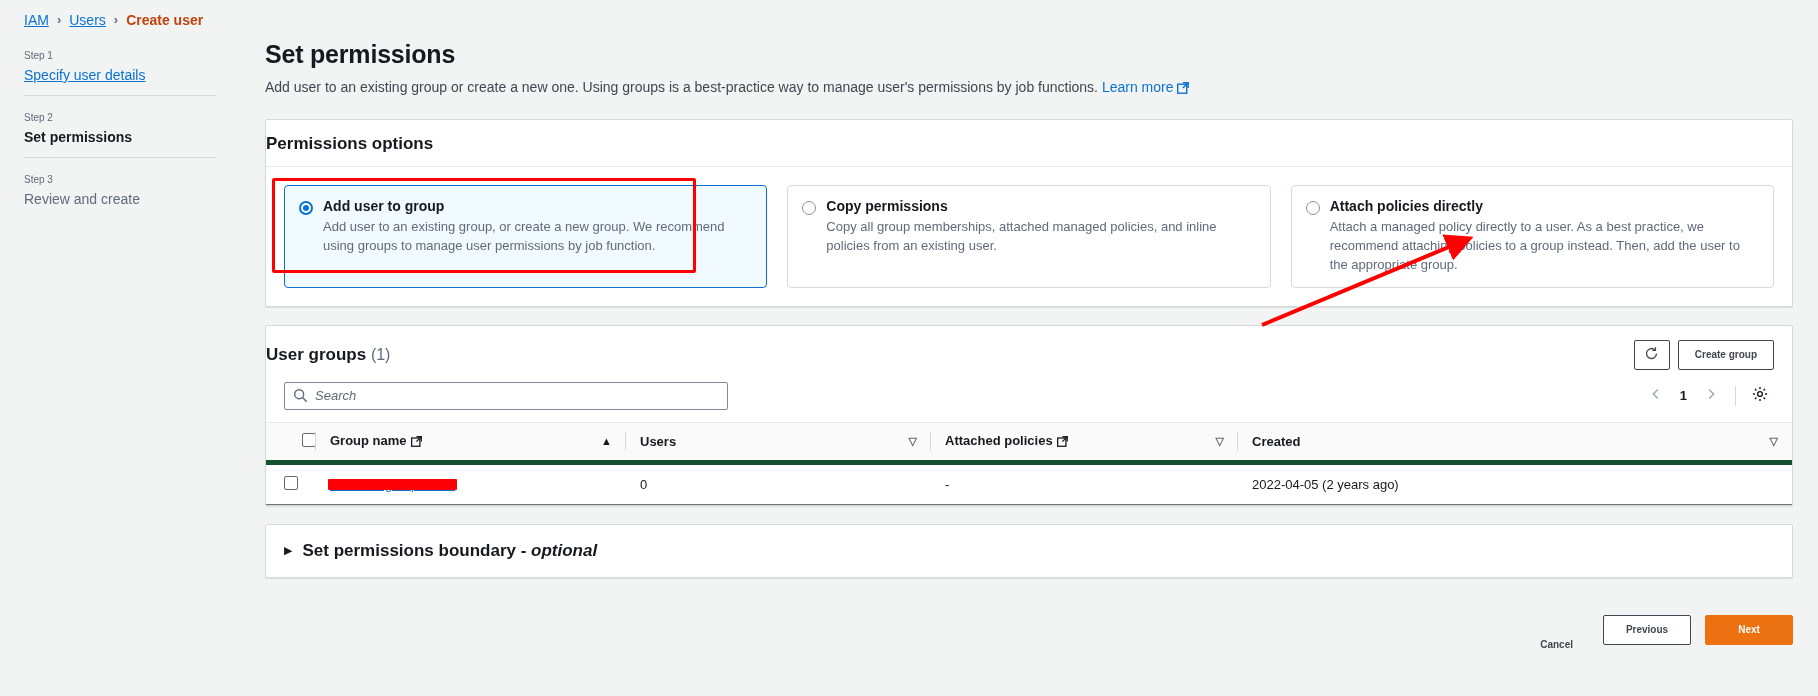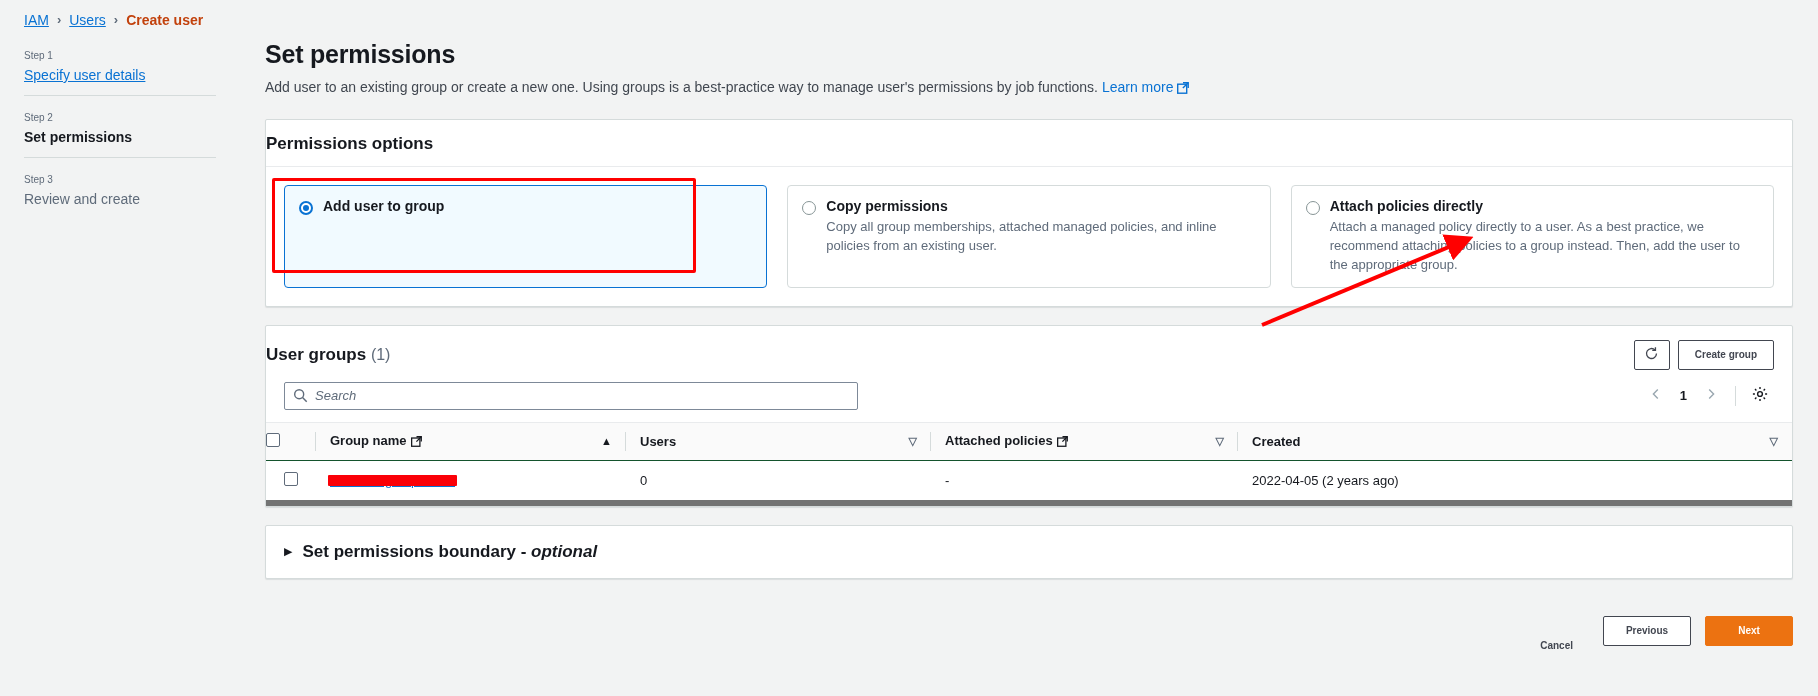--- a/index.html
+++ b/index.html
@@ -89,21 +89,21 @@
     border: 3px solid #ff0000; border-radius: 2px;
     pointer-events: none; z-index: 9;
   }
   .annot-arrow { position: absolute; left: 1250px; top: 225px; z-index: 9; pointer-events: none; }
 
   
   .tbl-tools {
     display: flex; align-items: center; justify-content: space-between;
     padding: 0 18px 12px 18px;
   }
-  .search-wrap { position: relative; width: 574px; }
+  .search-wrap { position: relative; width: 444px; }
   .search-input {
     width: 100%; height: 28px;
     border: 1px solid #7d8998; border-radius: 2px;
     padding: 0 10px 0 30px; font-size: 13px;
     font-family: "Liberation Sans", sans-serif; color: #16191f;
     background: #fff;
   }
   .search-input::placeholder { color: #5f6b7a; font-style: italic; }
   .search-ic { position: absolute; left: 9px; top: 6px; }
 
@@ -132,29 +132,29 @@
     border: 1px solid #424650; border-radius: 2px;
     display: inline-flex; align-items: center; justify-content: center; cursor: pointer;
   }
   .head-actions { display: flex; align-items: center; gap: 8px; }
 
   
   table.grid { width: 100%; border-collapse: collapse; }
   table.grid thead th {
     background: #fafafa;
     border-top: 1px solid #e9ebed;
-    border-bottom: 1px solid #14532d;
+    border-bottom: 5px solid #14532d;
     font-size: 13px; font-weight: 700; color: #16191f;
-    text-align: left; padding: 10px 0; height: 38px;
+    text-align: right; padding: 10px 0; height: 38px;
     position: relative;
   }
   table.grid thead th .th-in { display: flex; align-items: center; justify-content: space-between; padding: 0 14px; }
   table.grid thead th .th-sep { position: absolute; right: 0; top: 9px; bottom: 9px; width: 1px; background: #d5dbdb; }
   table.grid tbody td {
-    border-bottom: 6px solid #737373;
+    border-bottom: 1px solid #737373;
     font-size: 13px; padding: 11px 14px; height: 42px; color: #16191f;
   }
   .cb {
     width: 14px; height: 14px; border: 1.5px solid #5f6b7a;
     border-radius: 2px; background: #fff; display: inline-block; cursor: pointer;
   }
   .col-cb { width: 50px; text-align: center; }
   .sort-asc { color: #16191f; font-size: 11px; }
   .sort-idle { color: #5f6b7a; font-size: 11px; }
   .redacted {
@@ -225,20 +225,23 @@
     <section class="card">
       <div class="card-head">
         <h2>Permissions options</h2>
       </div>
       <div class="tiles">
 
         <div class="tile selected">
           <div class="tile-row">
             <span class="radio on"></span>
             <span class="tile-label">Add user to group</span>
+          </div>
+          <div class="tile-body">
+            <div class="tile-desc">Add user to an existing group, or create a new group. We recommend using groups to manage user permissions by job function.</div>
           </div>
         </div>
 
         <div class="tile">
           <div class="tile-row">
             <span class="radio"></span>
             <span class="tile-label">Copy permissions</span>
           </div>
           <div class="tile-body">
             <div class="tile-desc">Copy all group memberships, attached managed policies, and inline policies from an existing user.</div>

